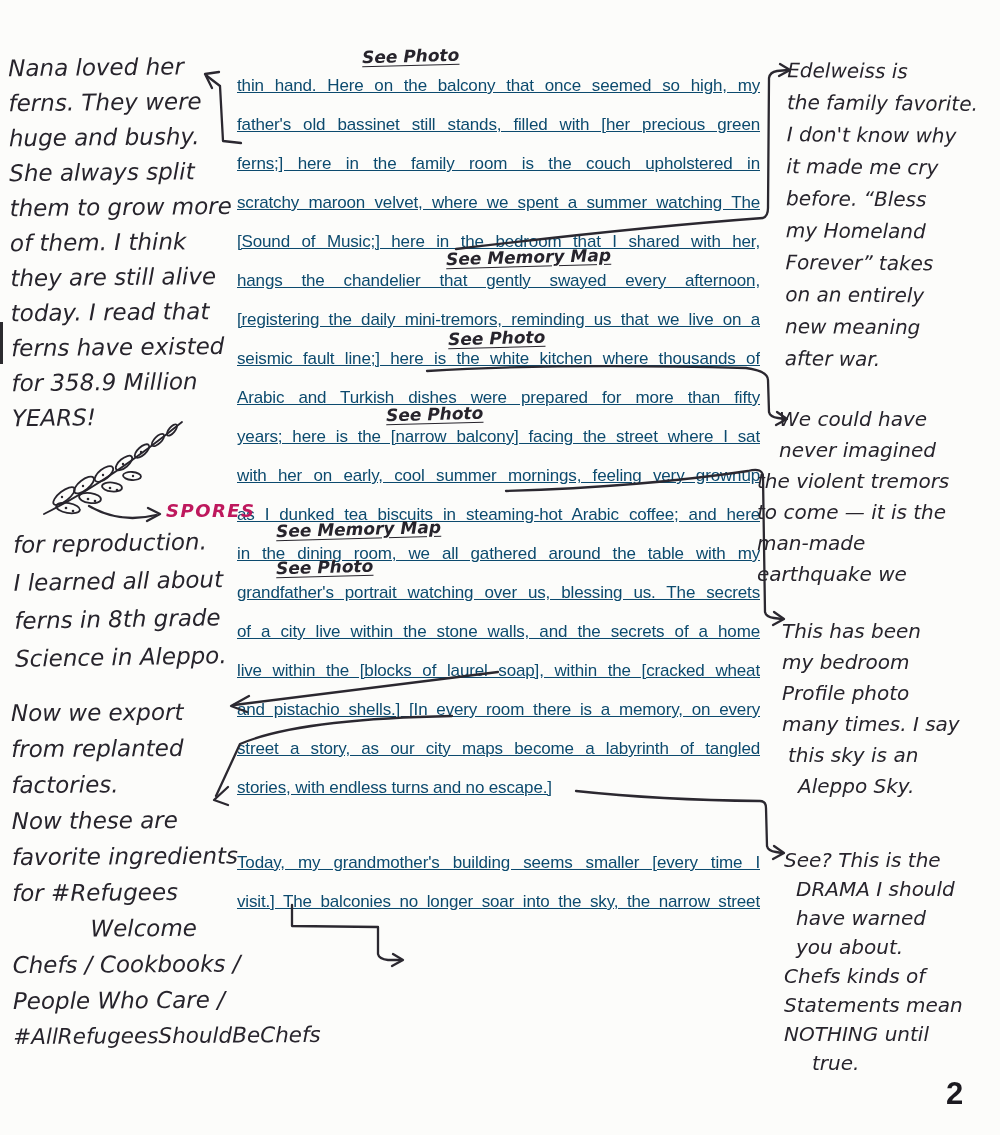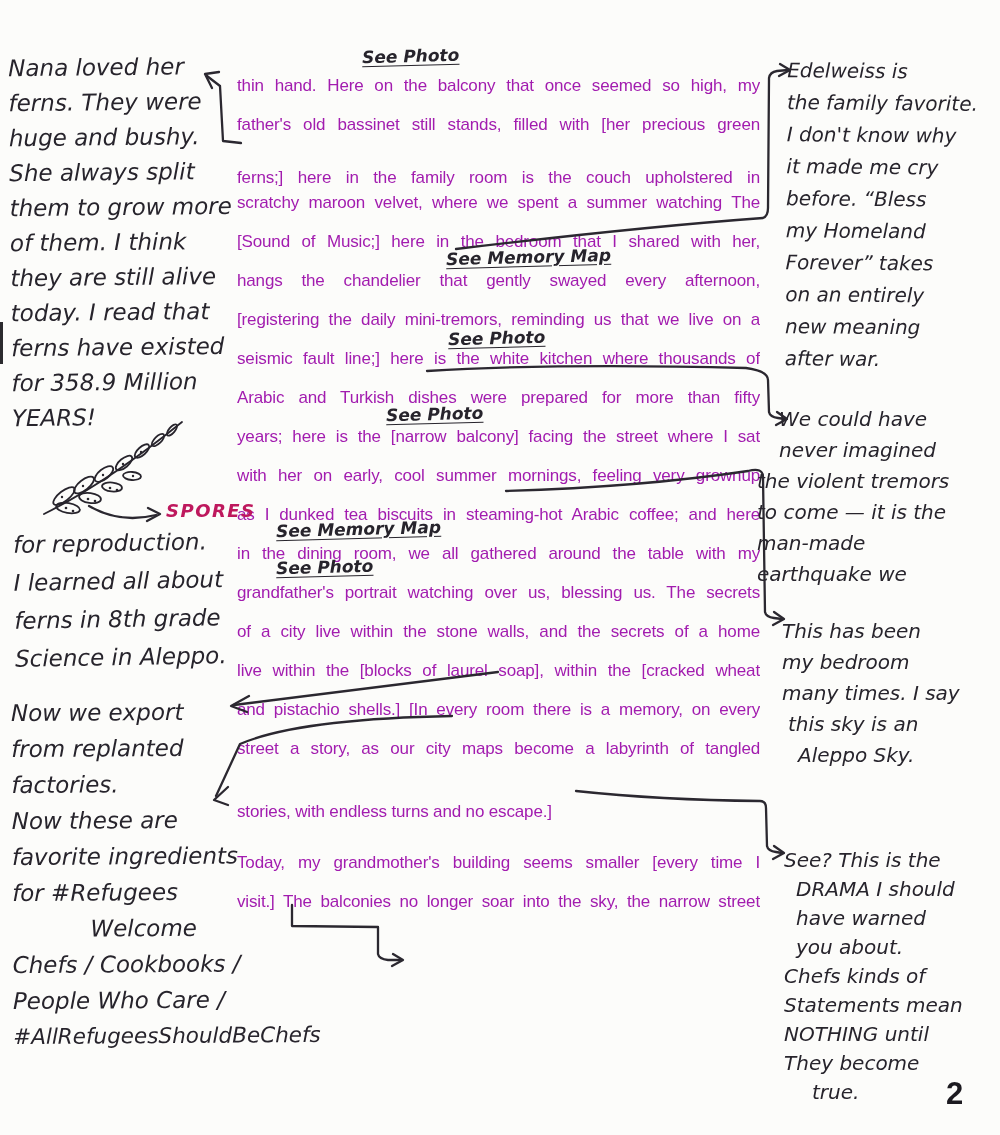--- a/index.html
+++ b/index.html
@@ -1,22 +1,22 @@
 <!DOCTYPE html>
 <html><head>
 <meta charset="utf-8">
 <style>
   html,body{margin:0;padding:0;background:#e9e8e4;}
   .page{position:relative;width:1000px;height:1135px;background:#fcfcfa;overflow:hidden;
         font-family:"Liberation Sans",sans-serif;}
   
   .tline{position:absolute;left:237px;width:523px;font-size:17px;line-height:21px;
-         color:#a21caf;text-align:justify;text-align-last:justify;letter-spacing:-0.15px;
-         white-space:normal;overflow:hidden;height:23px;}
-  .tline.lastline{text-align-last:left;margin-top:24px;}
+         color:#0c4a6e;text-align:justify;text-align-last:justify;letter-spacing:-0.15px;
+         white-space:normal;overflow:hidden;height:23px;text-decoration:underline;}
+  .tline.lastline{text-align-last:left;}
   
   .hw{font-family:"DejaVu Sans",sans-serif;font-style:italic;color:#27242c;}
   .note{position:absolute;}
   .note > div{white-space:nowrap;}
   .note-a{left:10px;top:50px;font-size:23px;line-height:35px;transform:rotate(-0.6deg);}
   .note-repro{left:14px;top:524px;font-size:23px;line-height:38px;transform:rotate(-1deg);}
   .spores{position:absolute;left:166px;top:500px;font-size:18px;letter-spacing:1.5px;
           color:#be185d;font-family:"DejaVu Sans",sans-serif;font-weight:bold;font-style:italic;}
   .note-b{left:12px;top:694px;font-size:23px;line-height:36px;transform:rotate(-0.4deg);}
   .note-b .indent{padding-left:78px;}
@@ -43,21 +43,21 @@
 </head>
 <body>
 
 <div class="page">
 
   <div class="scan-edge"></div>
 
   <div>
     <div class="tline" style="top:75px">thin hand. Here on the balcony that once seemed so high, my</div>
     <div class="tline" style="top:114px">father's old bassinet still stands, filled with [her precious green</div>
-    <div class="tline" style="top:167px">ferns;] here in the family room is the couch upholstered in</div>
+    <div class="tline" style="top:153px">ferns;] here in the family room is the couch upholstered in</div>
     <div class="tline" style="top:192px">scratchy maroon velvet, where we spent a summer watching The</div>
     <div class="tline" style="top:231px">[Sound of Music;] here in the bedroom that I shared with her,</div>
     <div class="tline" style="top:270px">hangs the chandelier that gently swayed every afternoon,</div>
     <div class="tline" style="top:309px">[registering the daily mini-tremors, reminding us that we live on a</div>
     <div class="tline" style="top:348px">seismic fault line;] here is the white kitchen where thousands of</div>
     <div class="tline" style="top:387px">Arabic and Turkish dishes were prepared for more than fifty</div>
     <div class="tline" style="top:426px">years; here is the [narrow balcony] facing the street where I sat</div>
     <div class="tline" style="top:465px">with her on early, cool summer mornings, feeling very grownup</div>
     <div class="tline" style="top:504px">as I dunked tea biscuits in steaming-hot Arabic coffee; and here</div>
     <div class="tline" style="top:543px">in the dining room, we all gathered around the table with my</div>
@@ -166,34 +166,34 @@
     <div class="indent">never imagined</div>
     <div>the violent tremors</div>
     <div>to come — it is the</div>
     <div>man-made</div>
     <div>earthquake we</div>
   </div>
 
   <div class="note note-r note-r3 hw">
     <div>This has been</div>
     <div>my bedroom</div>
+    <div>Profile photo</div>
     <div>many times. I say</div>
     <div class="i1">this sky is an</div>
     <div class="i2">Aleppo Sky.</div>
   </div>
 
   <div class="note note-r note-r4 hw">
     <div>See? This is the</div>
     <div class="i1">DRAMA I should</div>
     <div class="i1">have warned</div>
     <div class="i1">you about.</div>
     <div>Chefs kinds of</div>
     <div>Statements mean</div>
     <div>NOTHING until</div>
-    <div>They become</div>
     <div class="i3">true.</div>
   </div>
 
 
   <div class="page-num">2</div>
 
   <svg class="overlay" viewBox="0 0 1000 1135">
     <g stroke="#2b2830" stroke-width="2.3" fill="none" stroke-linecap="round" stroke-linejoin="round">
 
       <path d="M241 143 L223 141 L220 86 L207 76"></path>

